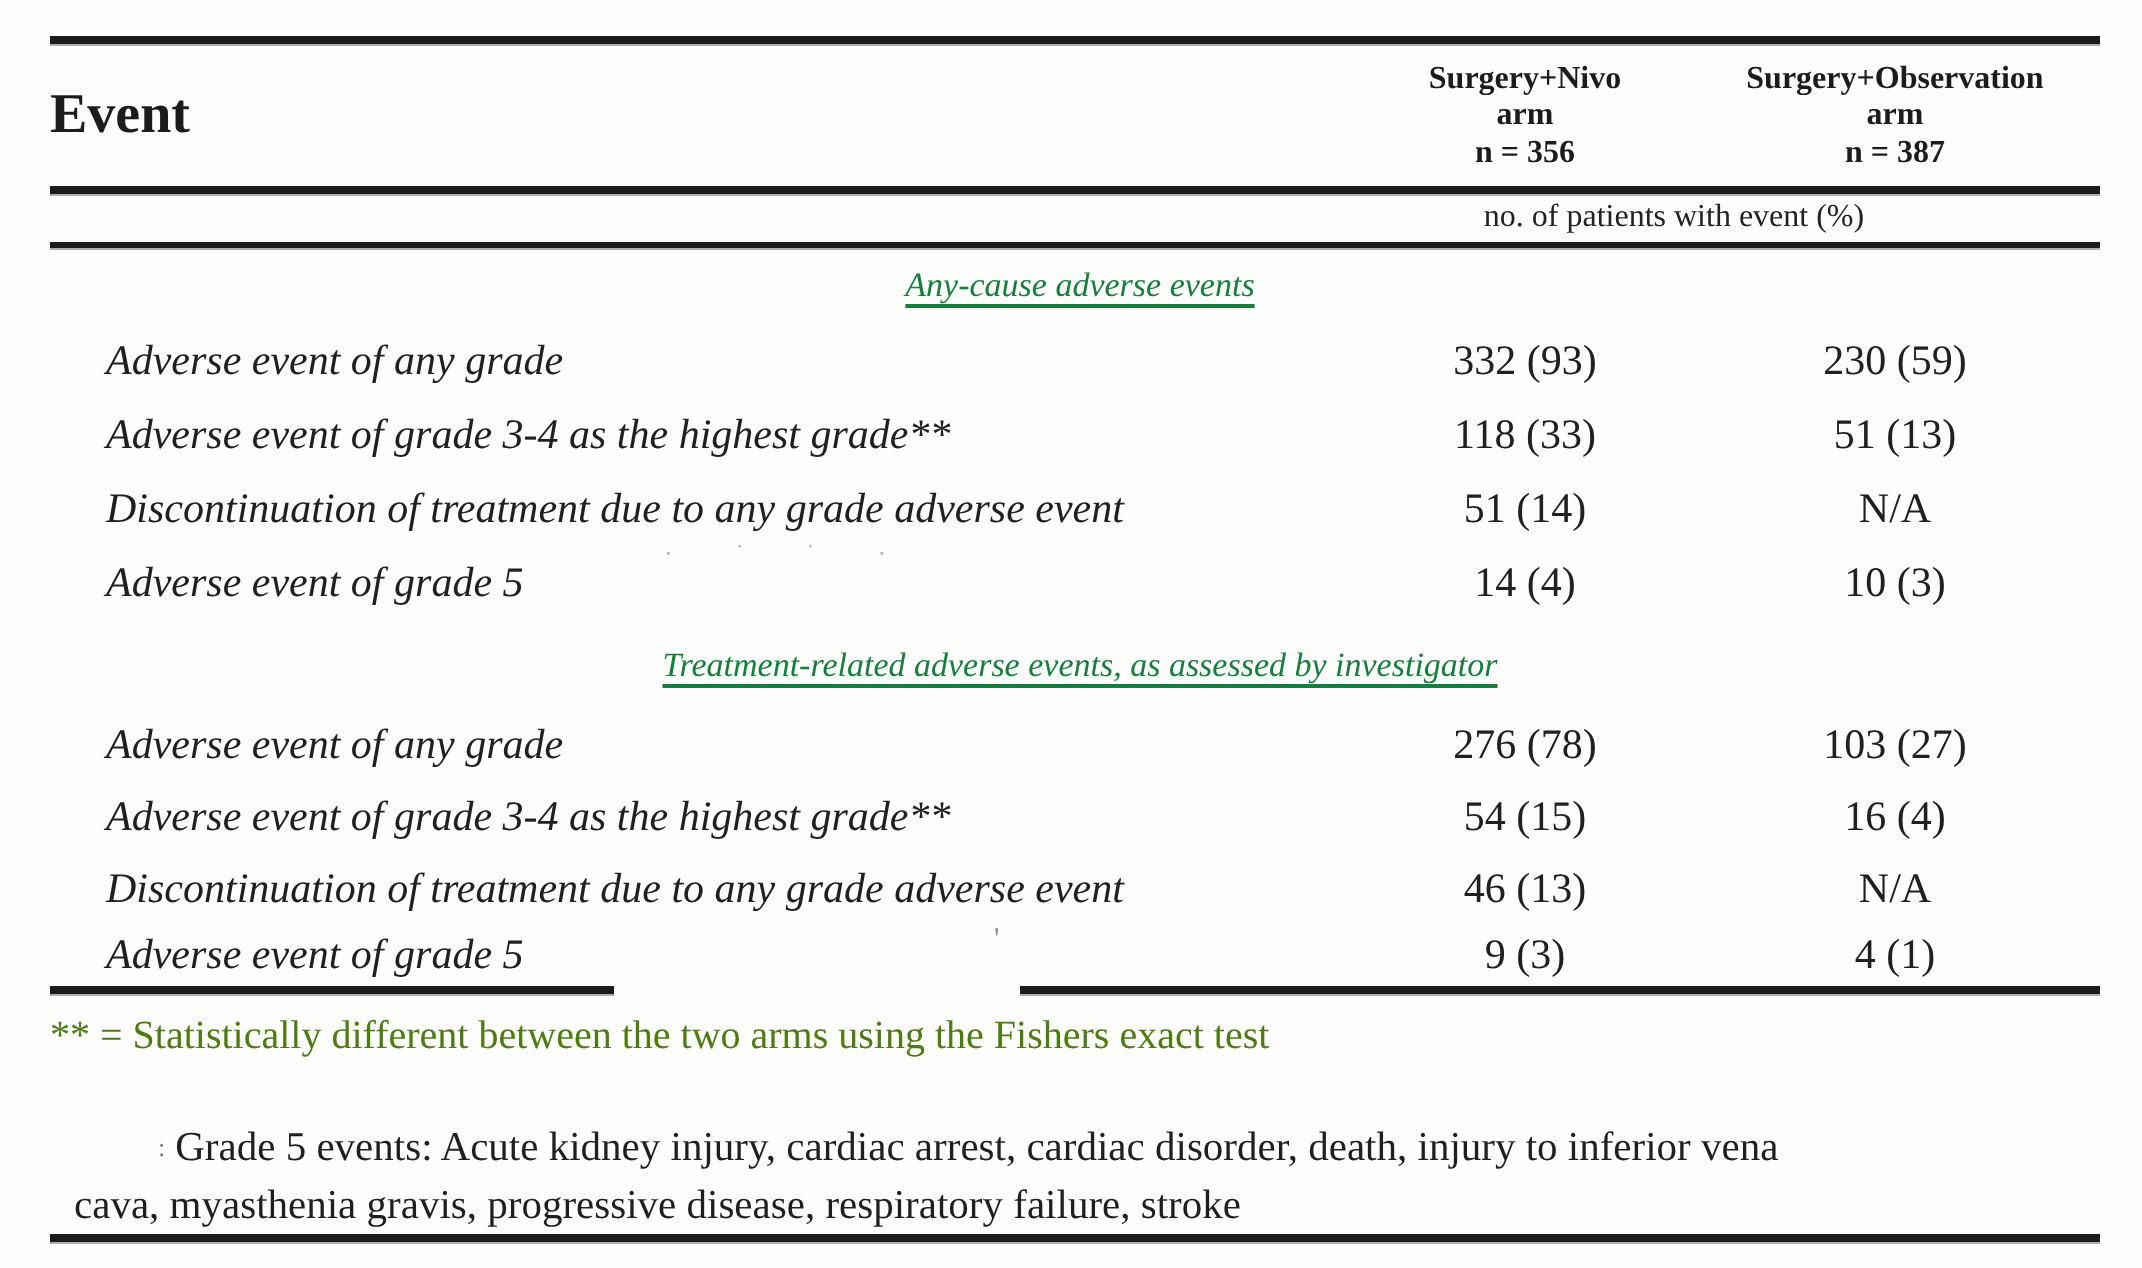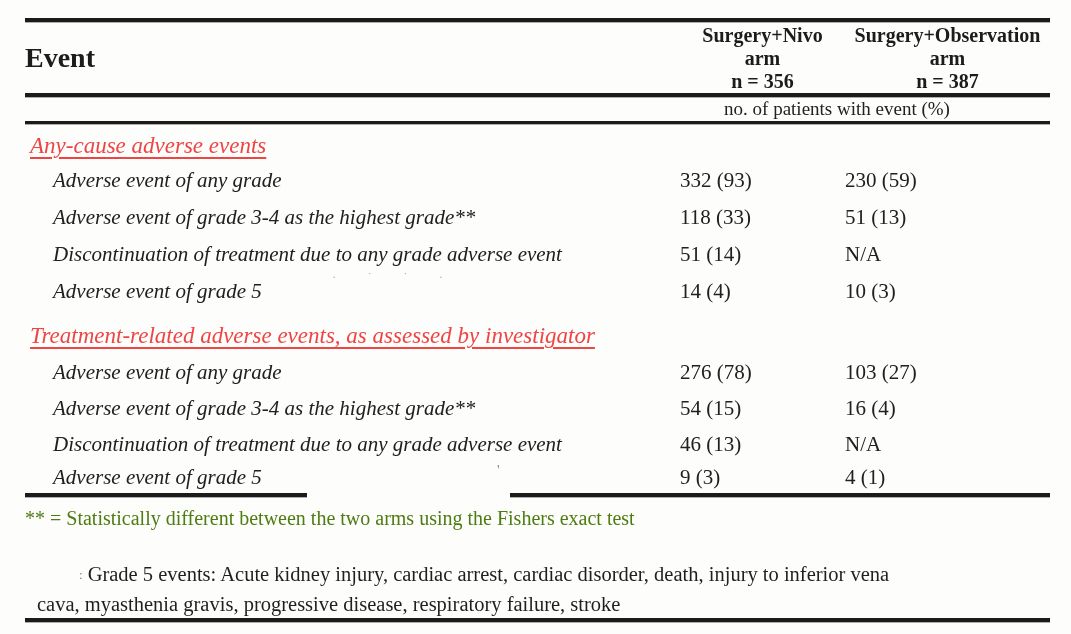--- a/index.html
+++ b/index.html
@@ -34,67 +34,68 @@
     align-items: center;
   }
   .event-head {
     text-align: left;
     font-weight: bold;
     font-size: 28px;
   }
   .col-head {
     text-align: center;
     font-weight: bold;
-    font-size: 20px;
+    font-size: 16px;
     line-height: 1.14;
     padding-top: 2px;
   }
 
   .unit-row {
     display: grid;
     grid-template-columns: 655px 370px;
     height: 24px;
     align-items: center;
   }
   .unit-note {
     grid-column: 2;
     text-align: center;
-    font-size: 19px;
+    font-size: 16px;
     position: relative;
     left: -28px;
     color: #222;
   }
 
   
   .section-title {
     padding-left: 5px;
     font-style: italic;
-    font-size: 23px;
-    color: #ef4444;
+    font-size: 17px;
+    color: #15803d;
+    text-align: center;
   }
   .section-title span {
     text-decoration: underline;
     text-underline-offset: 4px;
     text-decoration-thickness: 1.5px;
   }
   .section-title.first  { padding-top: 9px;  height: 38px; }
   .section-title.second { padding-top: 13px; height: 44px; }
 
   .data-row {
     display: grid;
     grid-template-columns: 655px 165px 205px;
     align-items: center;
     height: 37px;
     font-size: 21px;
     color: #202020;
   }
   .data-row.s2 { height: 36px; }
   .data-row.last { height: 31px; }
   .cell.label { padding-left: 28px; font-style: italic; }
-  .cell.val   { text-align: left; }
+  .cell.val   { text-align: center; }
 
   
   .split-rule { margin-left: 25px; width: 1025px; height: 4px; position: relative; }
   .split-rule .seg {
     position: absolute; top: 0; height: 4px; background: #1b1b1b;
     box-shadow: 0 1px 0 rgba(27,27,27,.35);
   }
   .split-rule .seg.left  { left: 0;    width: 282px; }
   .split-rule .seg.right { left: 485px; width: 540px; }
 

